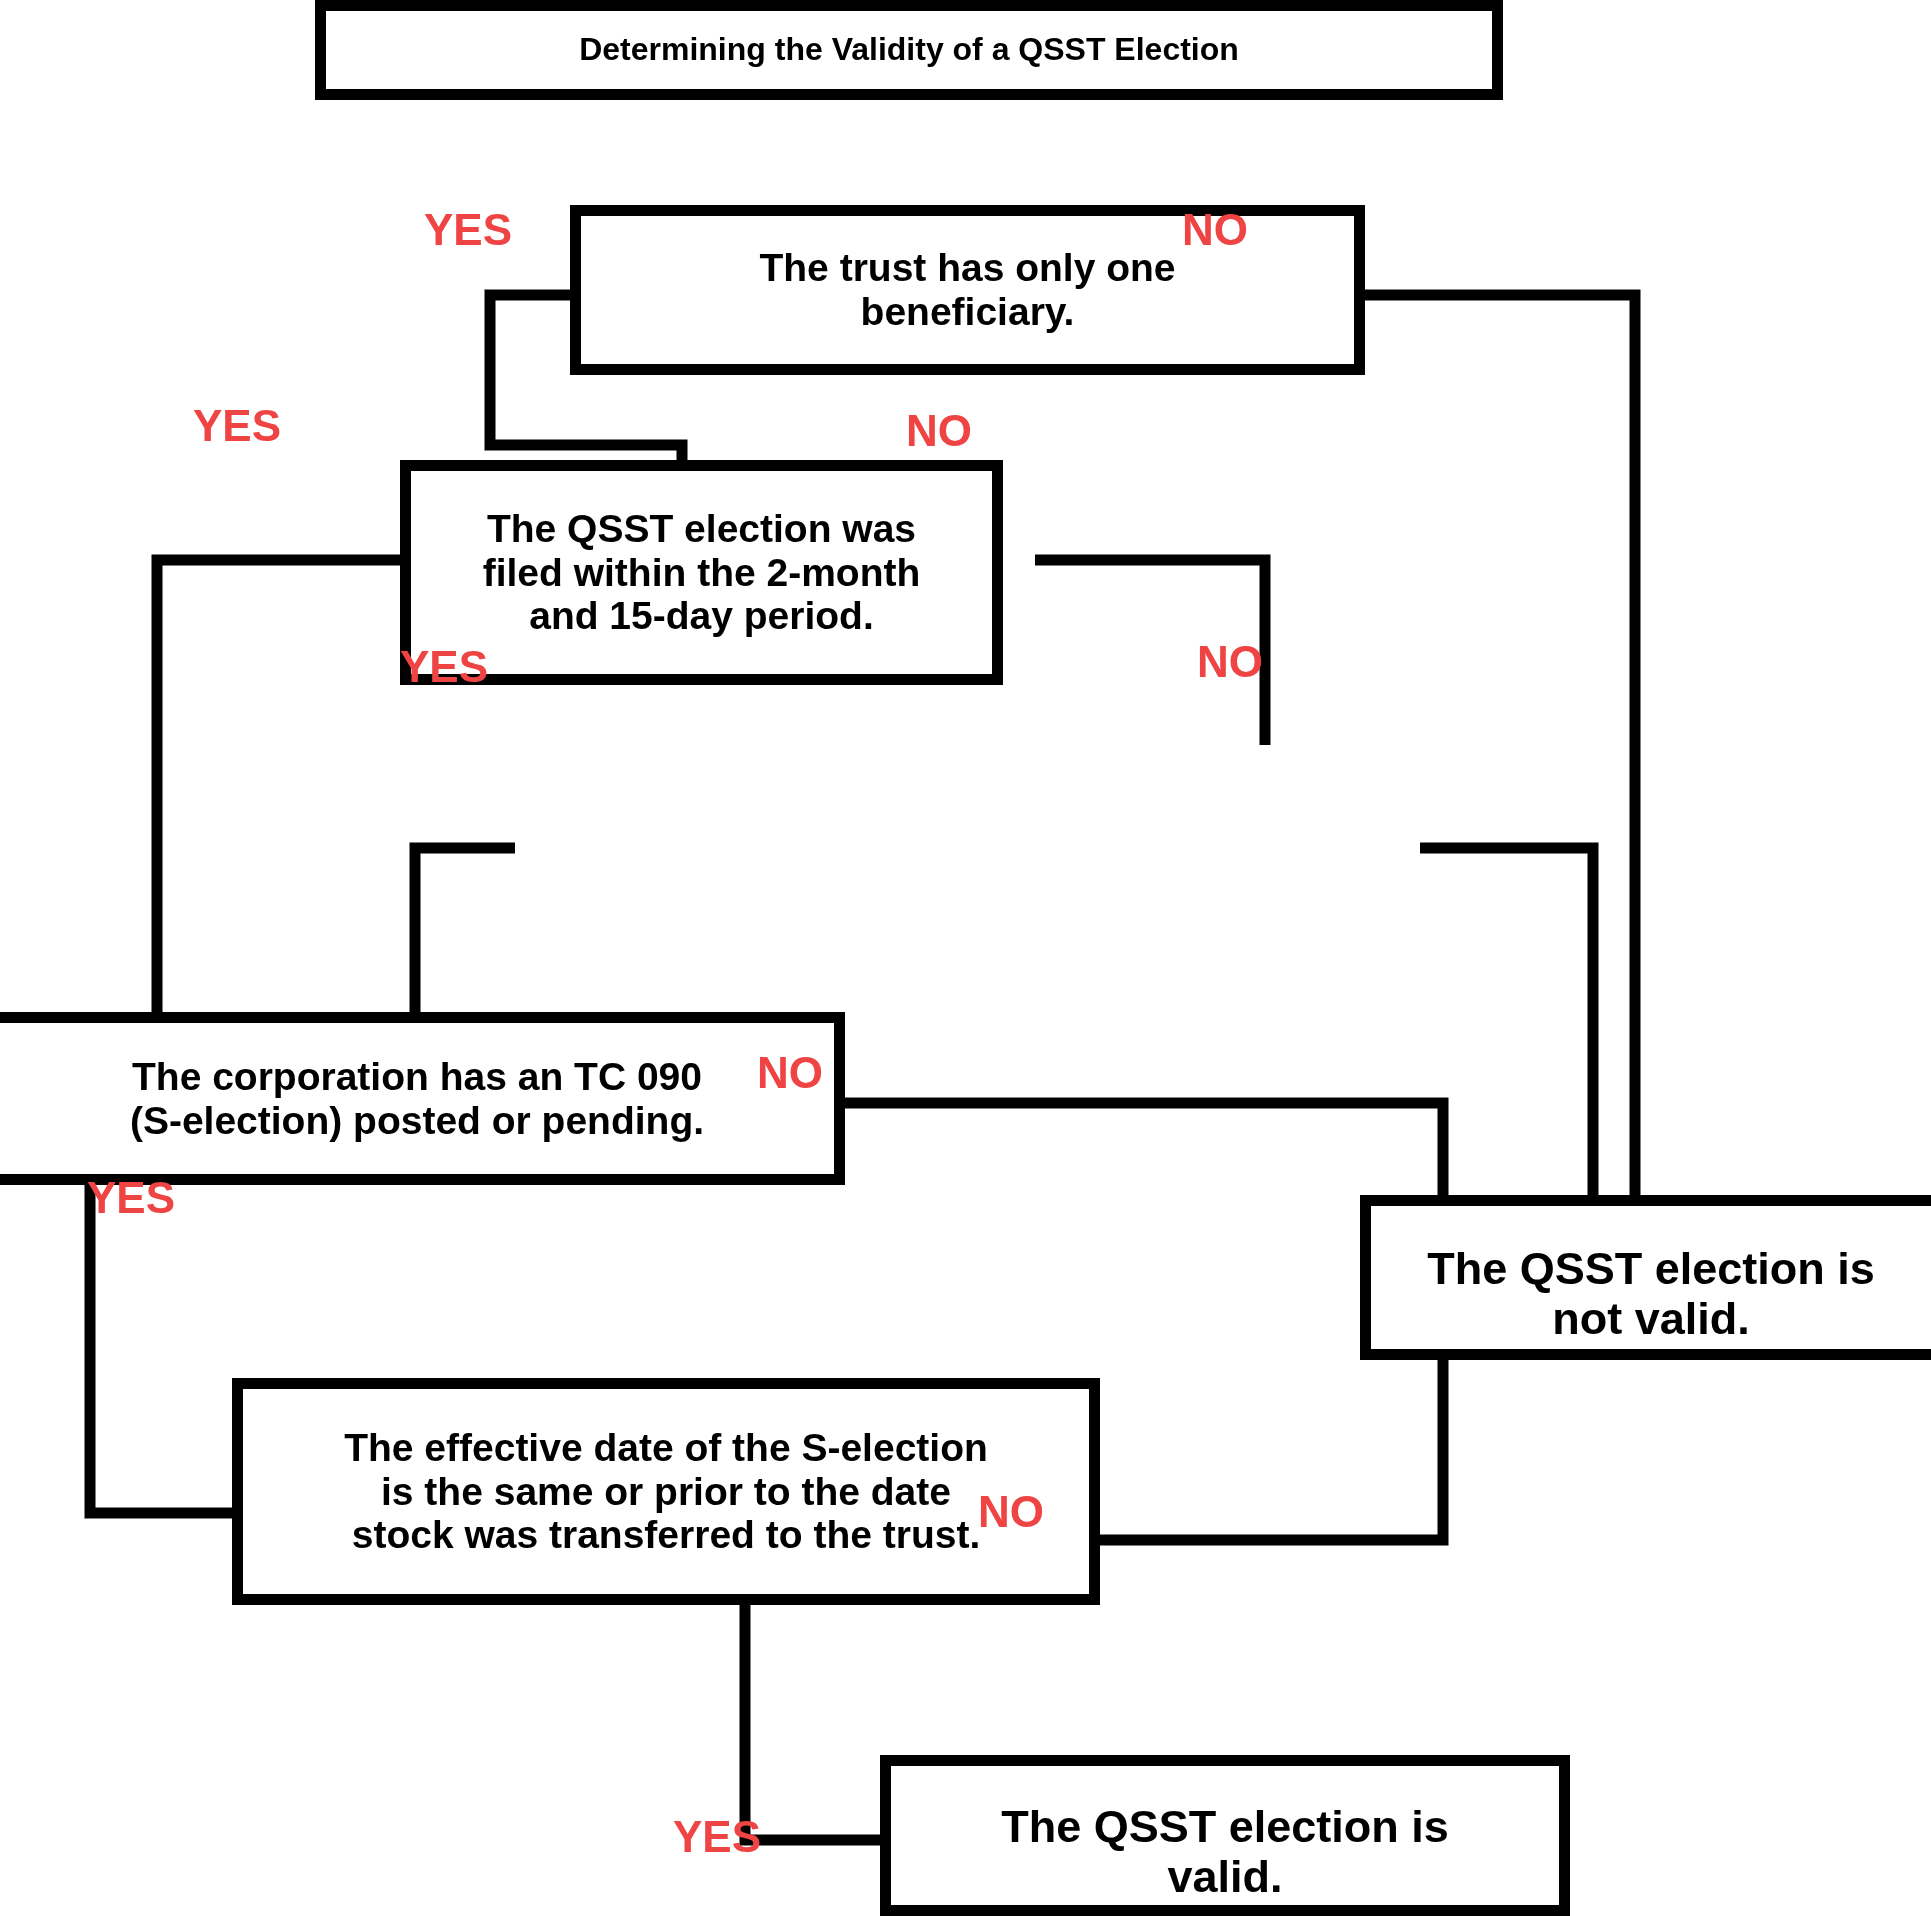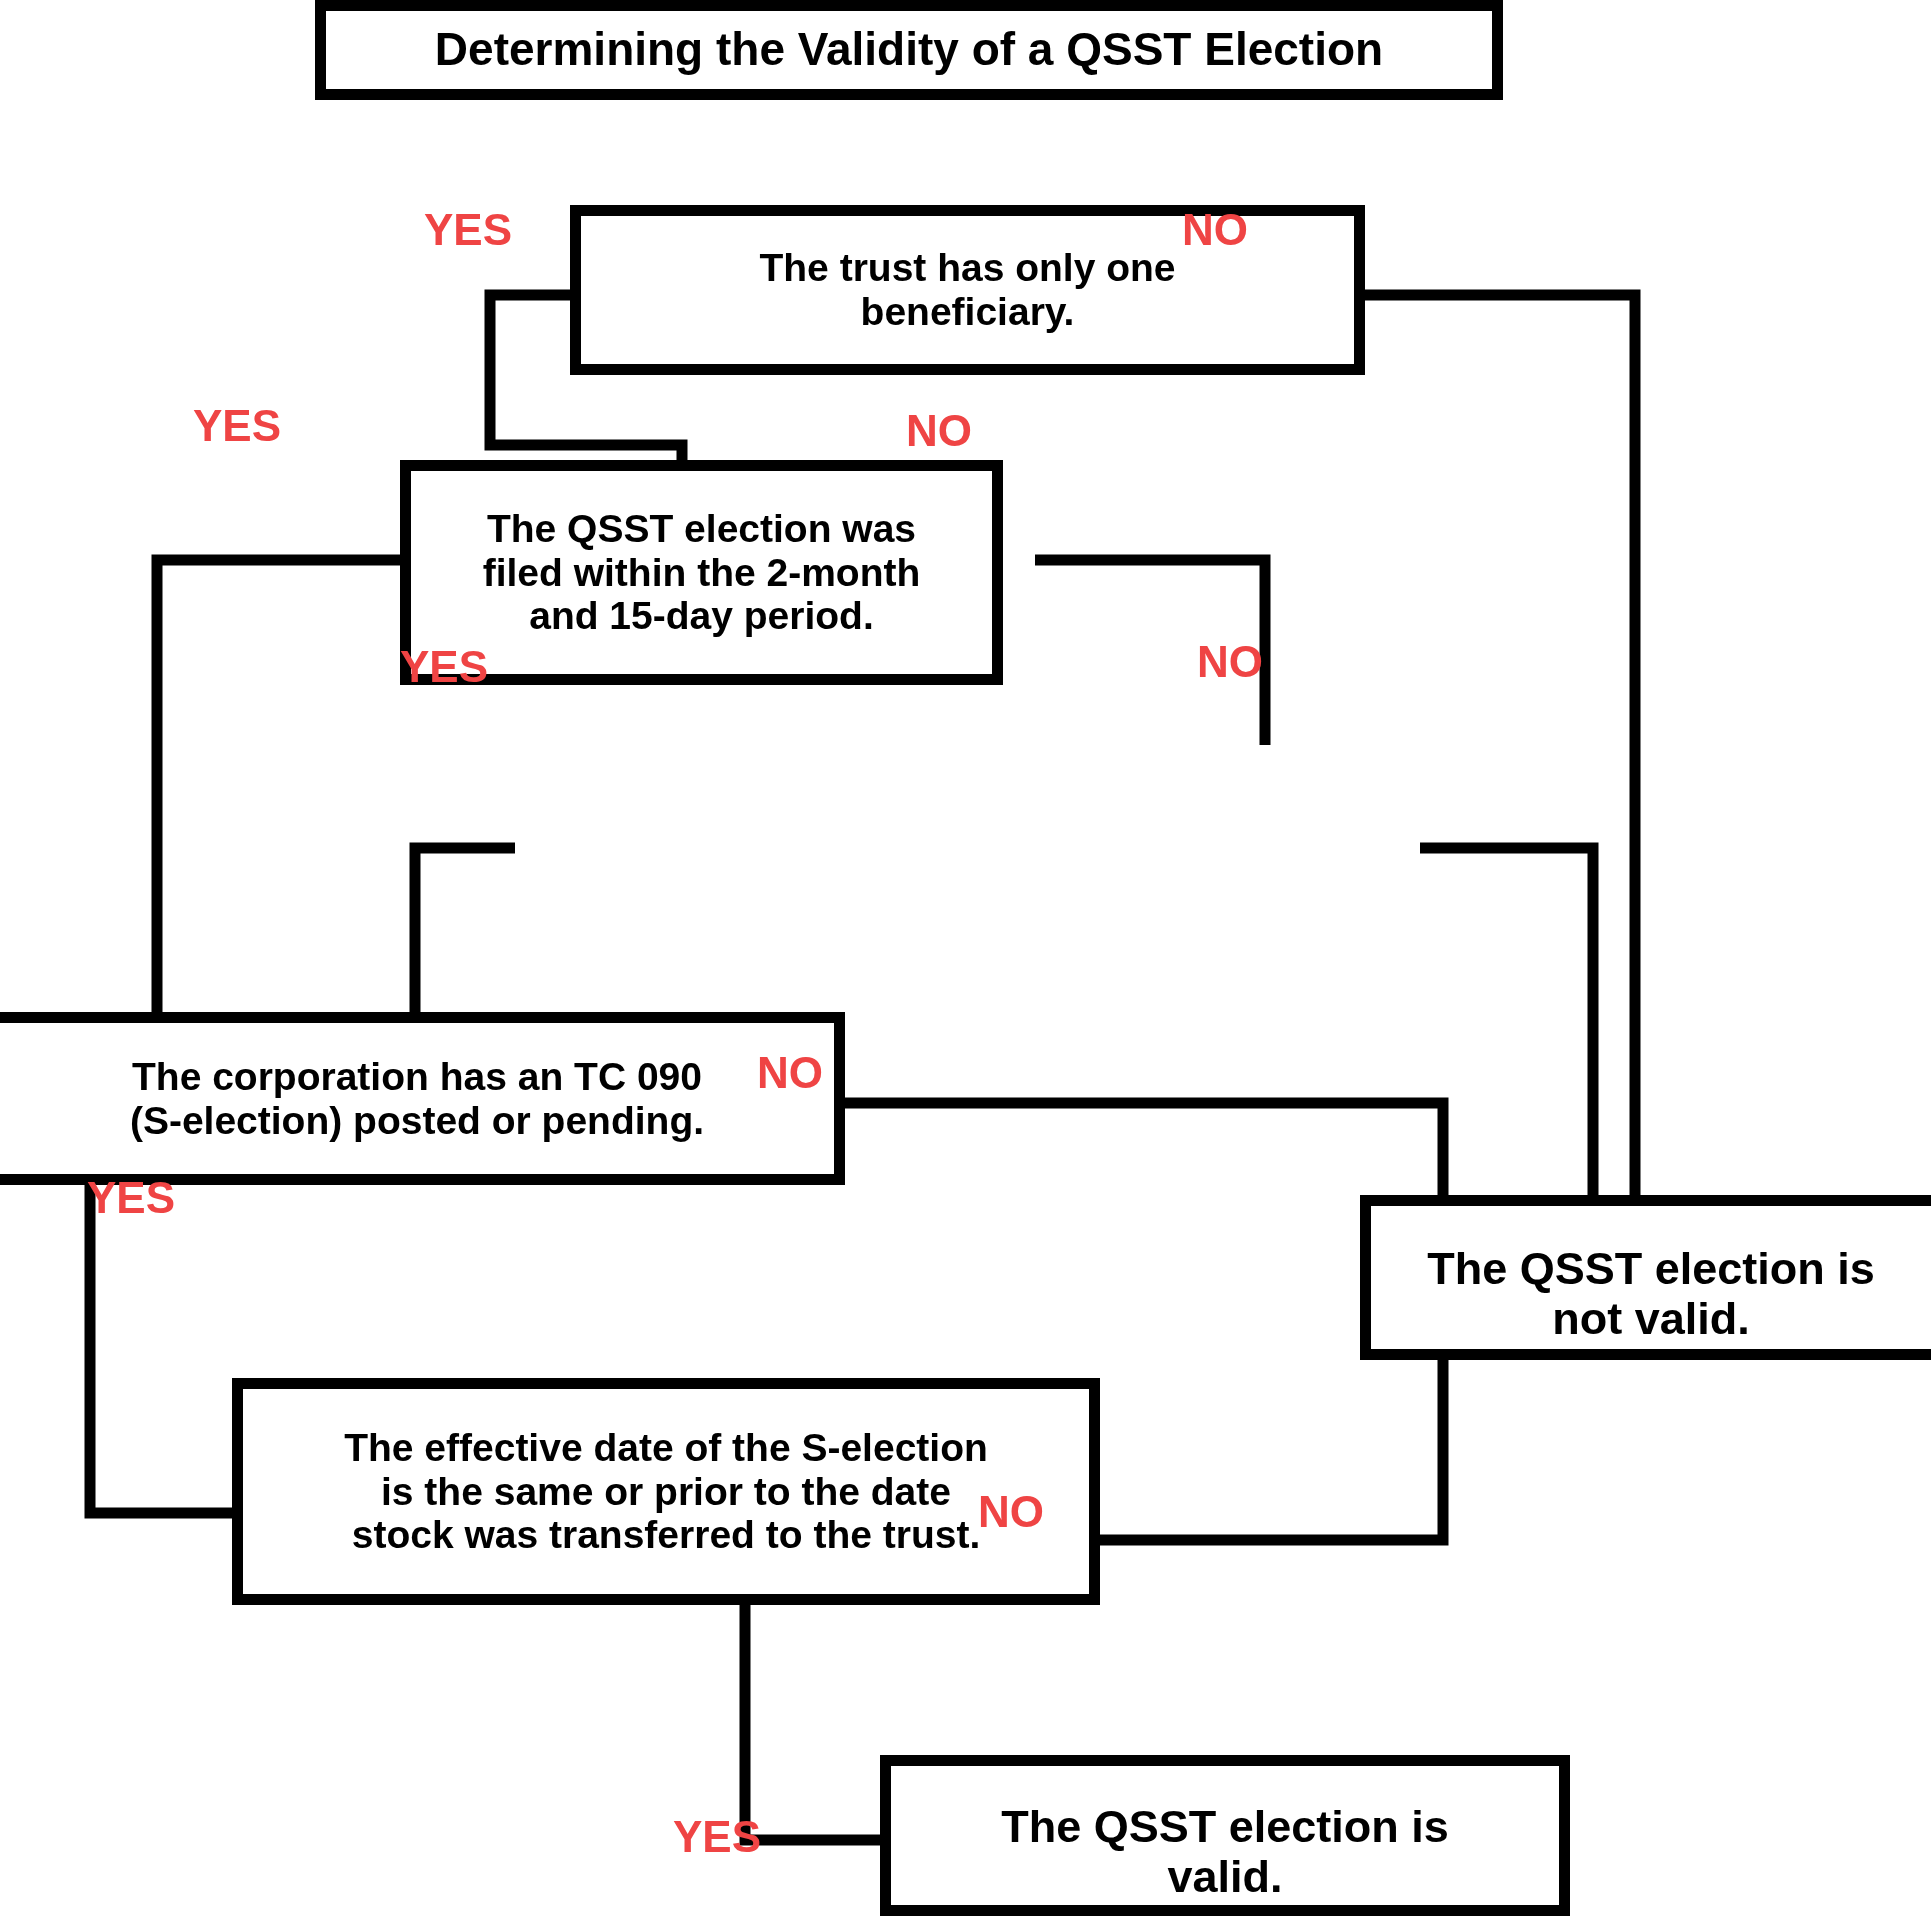--- a/index.html
+++ b/index.html
@@ -45,21 +45,21 @@
   }
   .node-text {
     font-family: "Liberation Sans", sans-serif;
     font-weight: bold;
     color: #000000;
     line-height: 1.12;
     padding: 0 10px;
     white-space: pre-line;
   }
   .title-box .node-text {
-    font-size: 46px;
+    font-size: 32px;
     letter-spacing: 0px;
   }
   .decision .node-text {
     font-size: 39px;
   }
   .terminal .node-text {
     font-size: 45px;
     margin-top: 33px;
   }
   .edge-label {

